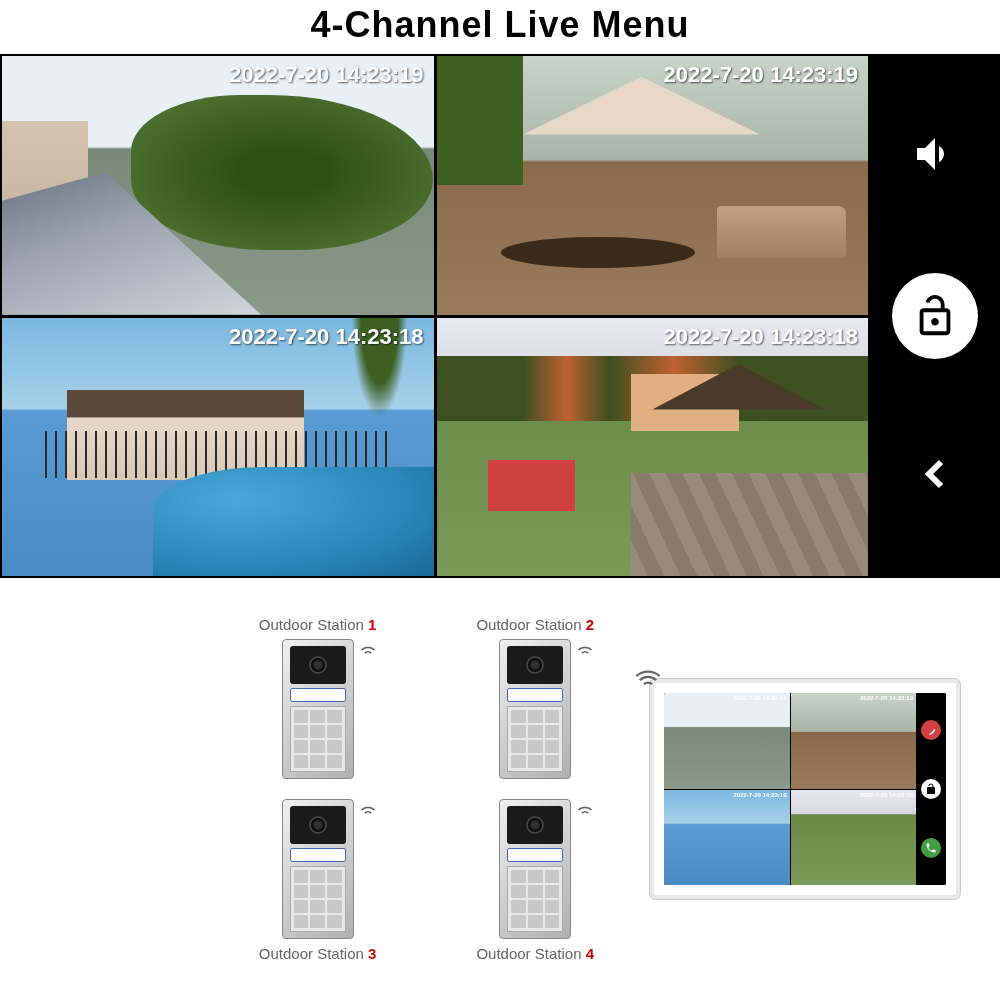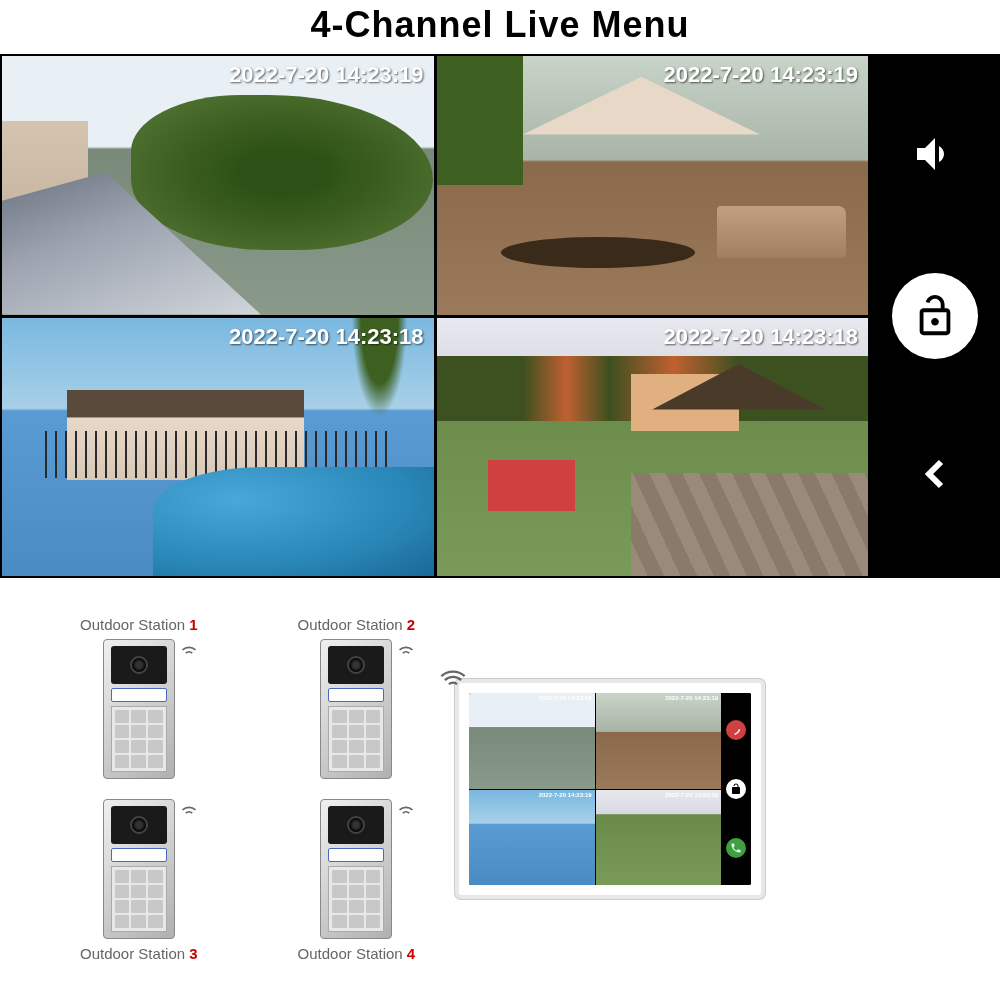--- a/index.html
+++ b/index.html
@@ -223,22 +223,23 @@
     display: flex;
     align-items: center;
     justify-content: center;
     color: #000;
   }
 
   .bottom-section {
     flex: 1;
     display: flex;
     padding: 20px 40px 20px 80px;
-    gap: 40px;
-    align-items: center;
+    gap: 56px;
+    align-items: center;
+    justify-content: flex-end;
   }
   .stations {
     display: grid;
     grid-template-columns: 1fr 1fr;
     gap: 20px 100px;
   }
   .station {
     display: flex;
     flex-direction: column;
     align-items: center;

